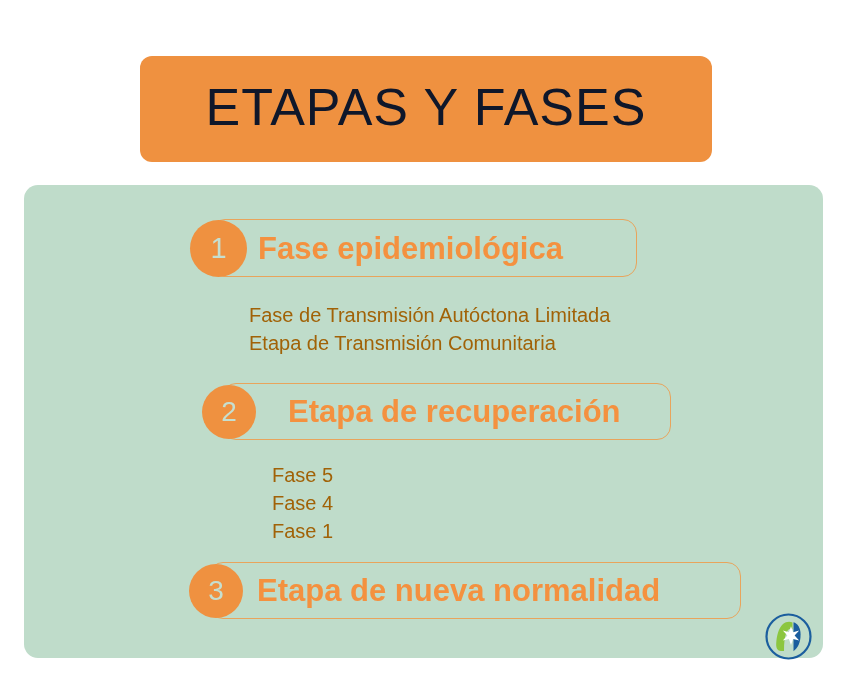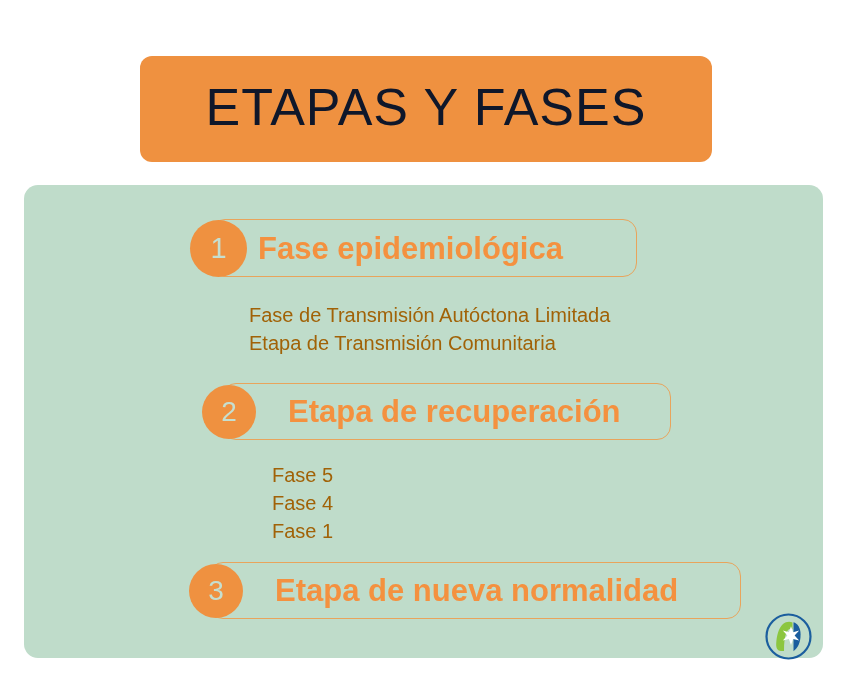--- a/index.html
+++ b/index.html
@@ -95,21 +95,21 @@
   
   #stage-row-2 { left: 202px; top: 383px; width: 469px; height: 57px; }
   #stage-row-2 .stage-box { left: 20px; width: 449px; }
   #stage-row-2 .stage-badge { width: 54px; height: 54px; font-size: 28px; }
   #stage-row-2 .stage-label { font-size: 31px; margin-left: 32px; }
 
   
   #stage-row-3 { left: 189px; top: 562px; width: 552px; height: 57px; }
   #stage-row-3 .stage-box { left: 20px; width: 532px; }
   #stage-row-3 .stage-badge { width: 54px; height: 54px; font-size: 28px; }
-  #stage-row-3 .stage-label { font-size: 31px; margin-left: 32px; }
+  #stage-row-3 .stage-label { font-size: 31px; margin-left: 14px; }
 
   
   .phase-list {
     position: absolute;
     color: #a16207;
     font-size: 20px;
     font-weight: 400;
     line-height: 28px;
   }
   #phase-list-1 { left: 249px; top: 301px; }

